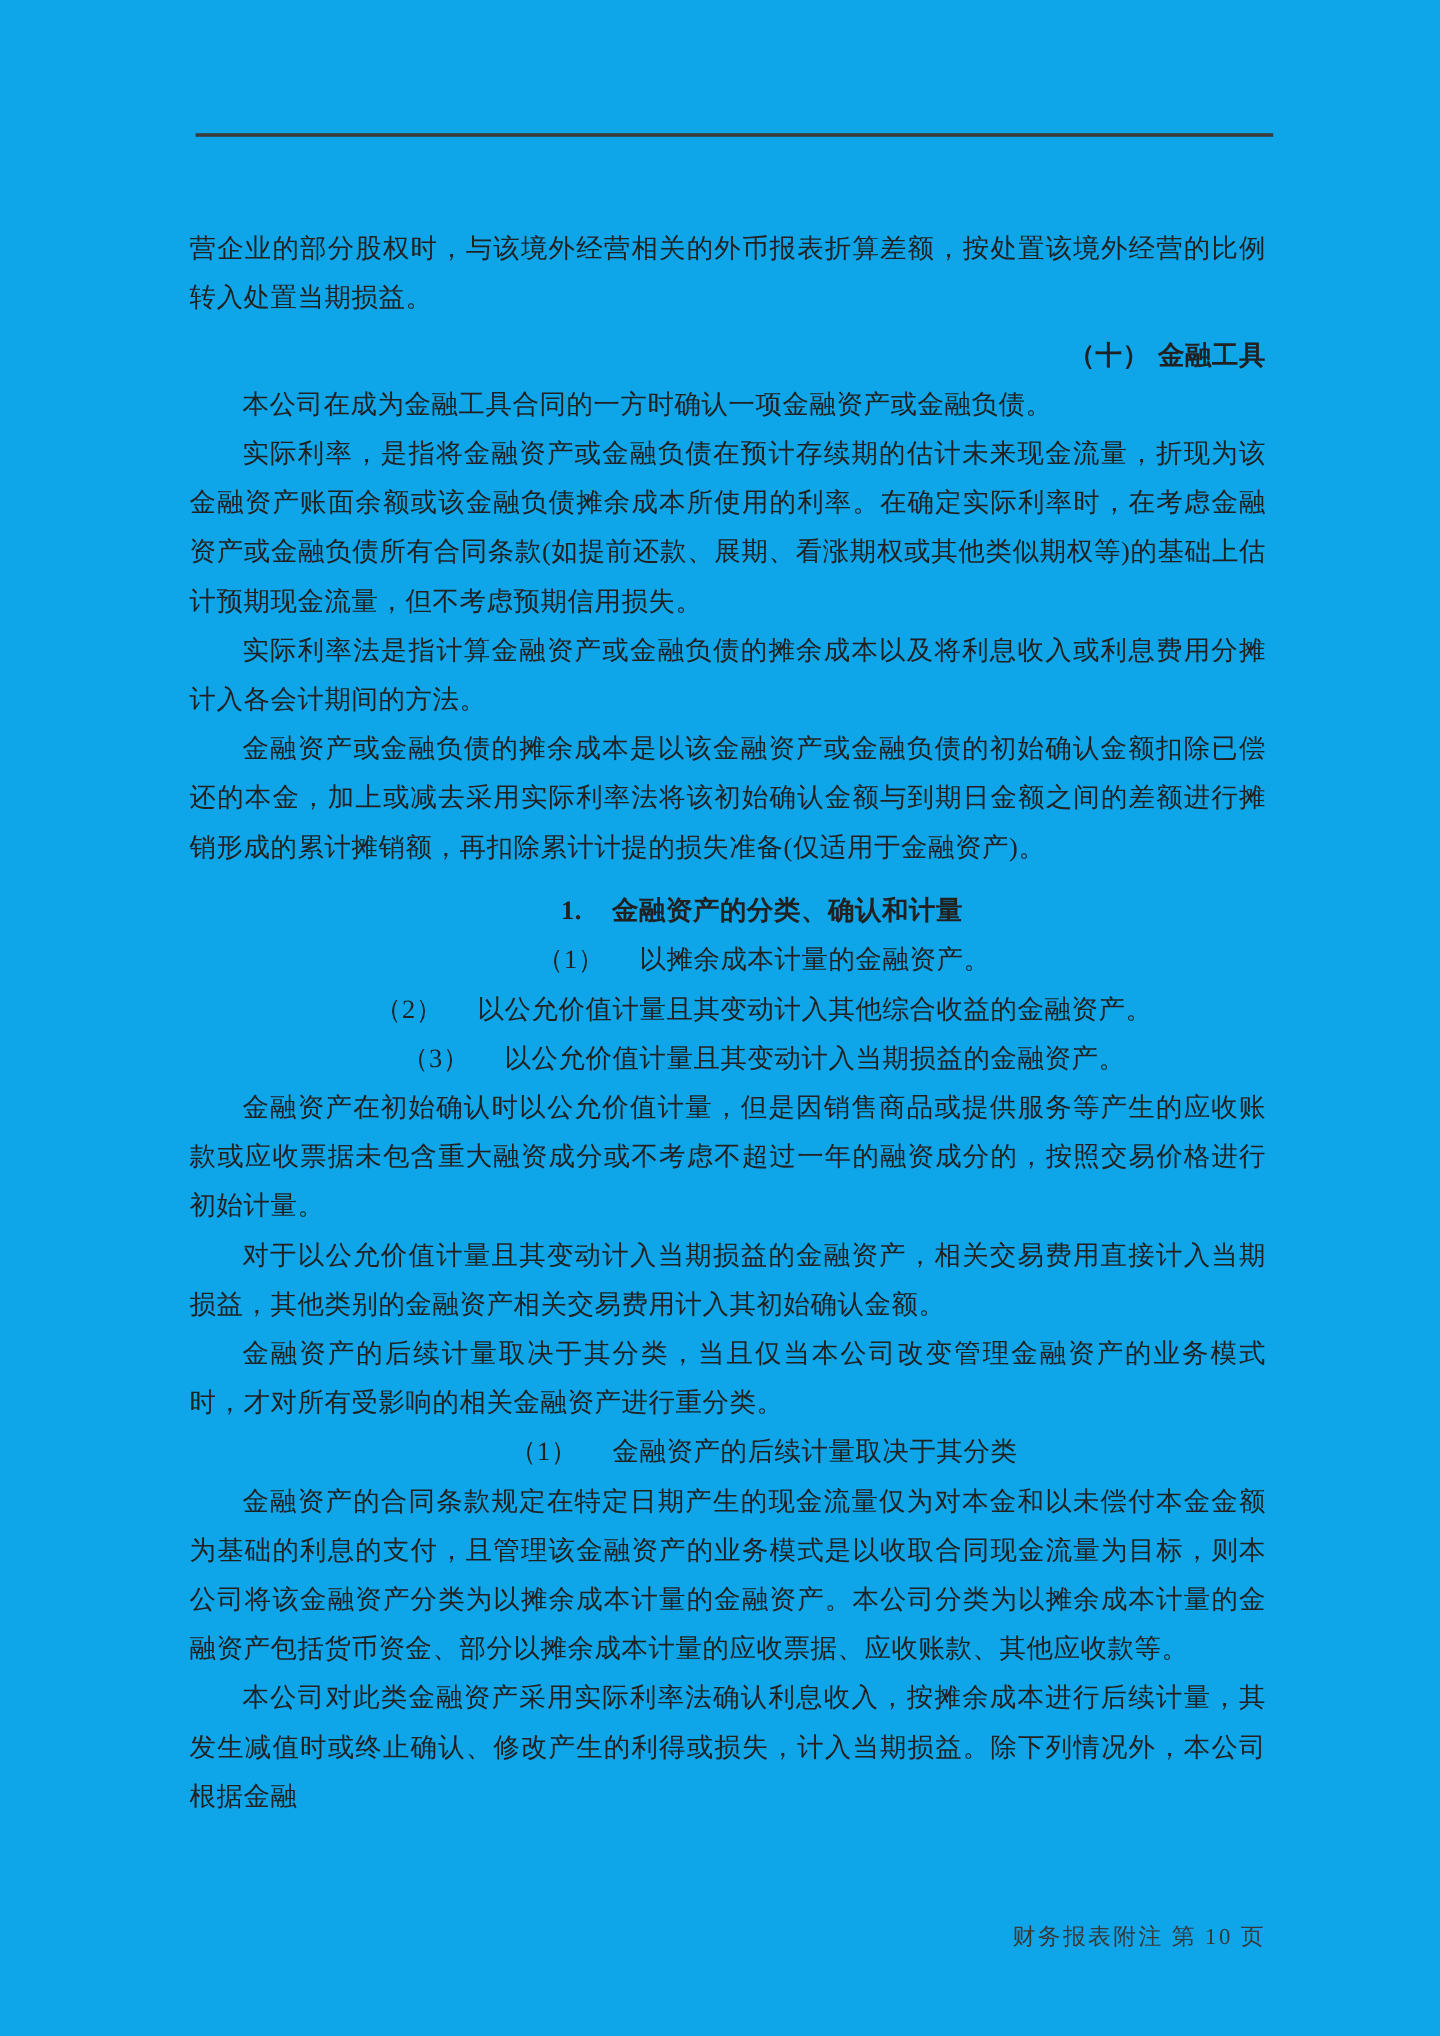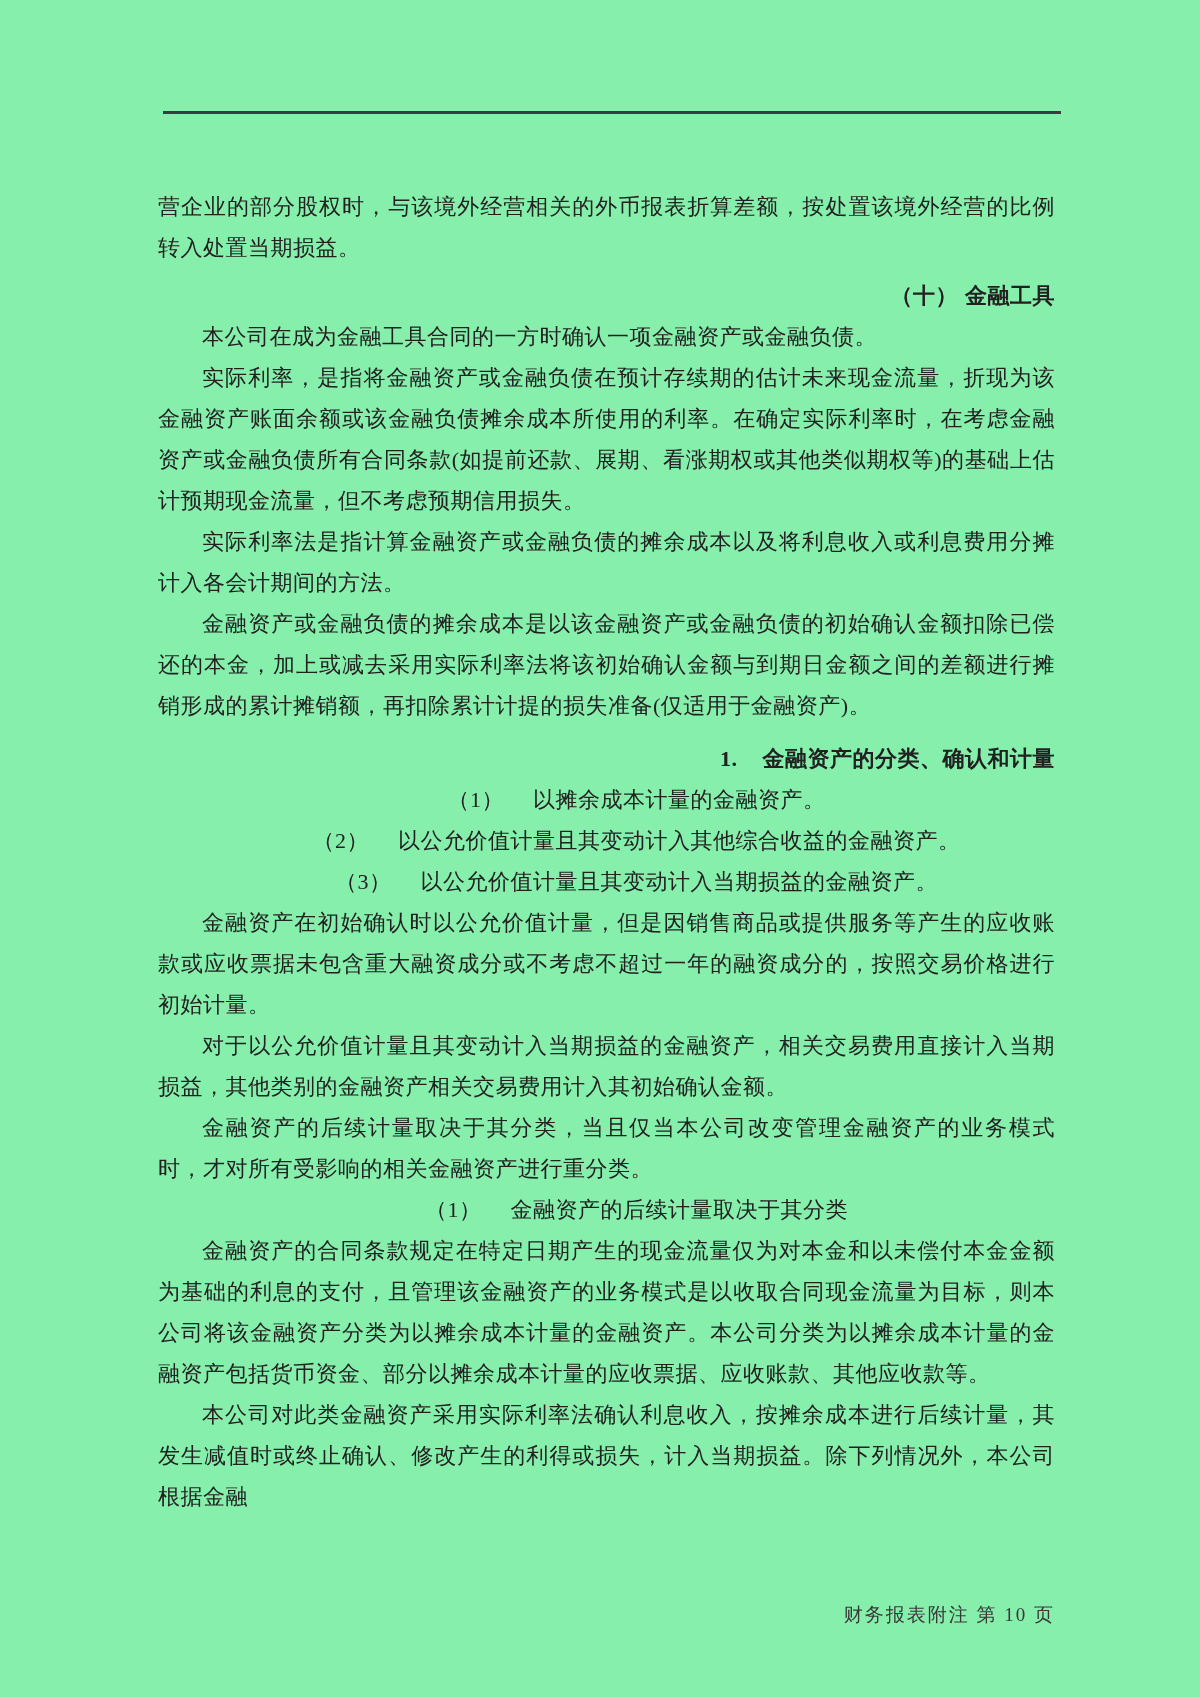--- a/index.html
+++ b/index.html
@@ -4,21 +4,21 @@
 <style>
   html, body {
     margin: 0;
     padding: 0;
     background: #ffffff;
   }
   .page {
     position: relative;
     width: 1200px;
     height: 1697px;
-    background: #86efac;
+    background: #0ea5e9;
     color: #212121;
     font-family: "Liberation Serif", "DejaVu Serif", serif;
     overflow: hidden;
   }
   .header-rule {
     position: absolute;
     left: 163px;
     top: 111px;
     width: 898px;
     height: 3px;
@@ -47,21 +47,21 @@
     font-weight: bold;
     text-align: right;
   }
   .sec-heading .sec-num {
     margin-right: 7px;
   }
   .num-heading {
     margin: 12px 0 0 0;
     padding-left: 57px;
     font-weight: bold;
-    text-align: right;
+    text-align: center;
   }
   .num-heading .h-num {
     margin-right: 25px;
   }
   .list-item {
     margin: 0;
     padding-left: 60px;
     text-align: center;
   }
   .list-item .li-num {

